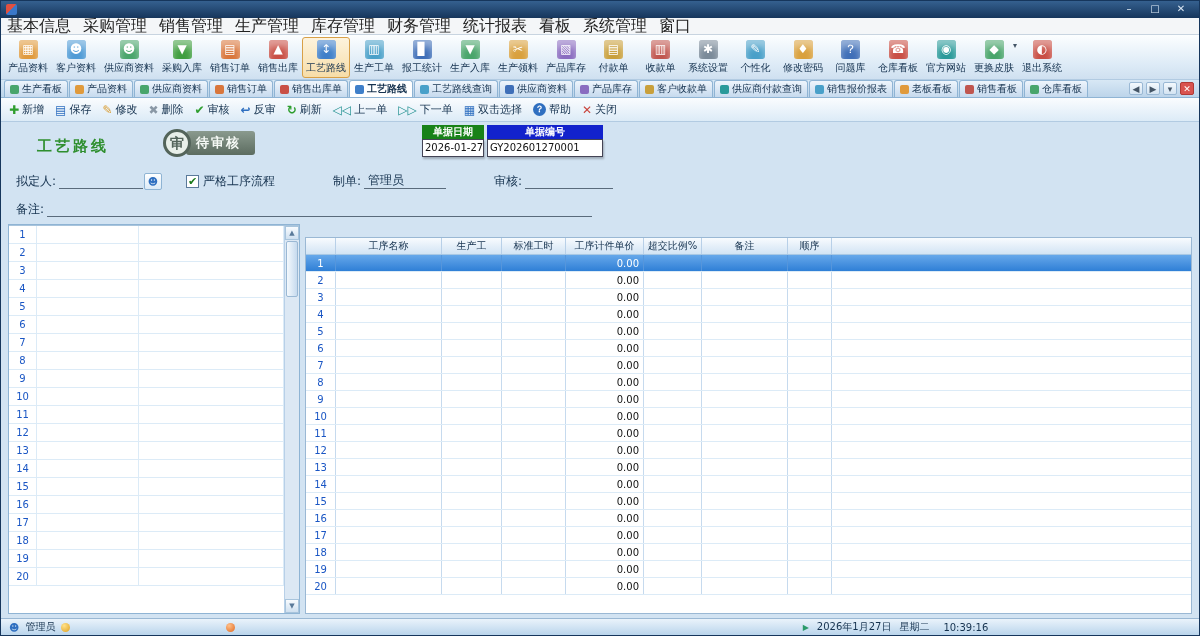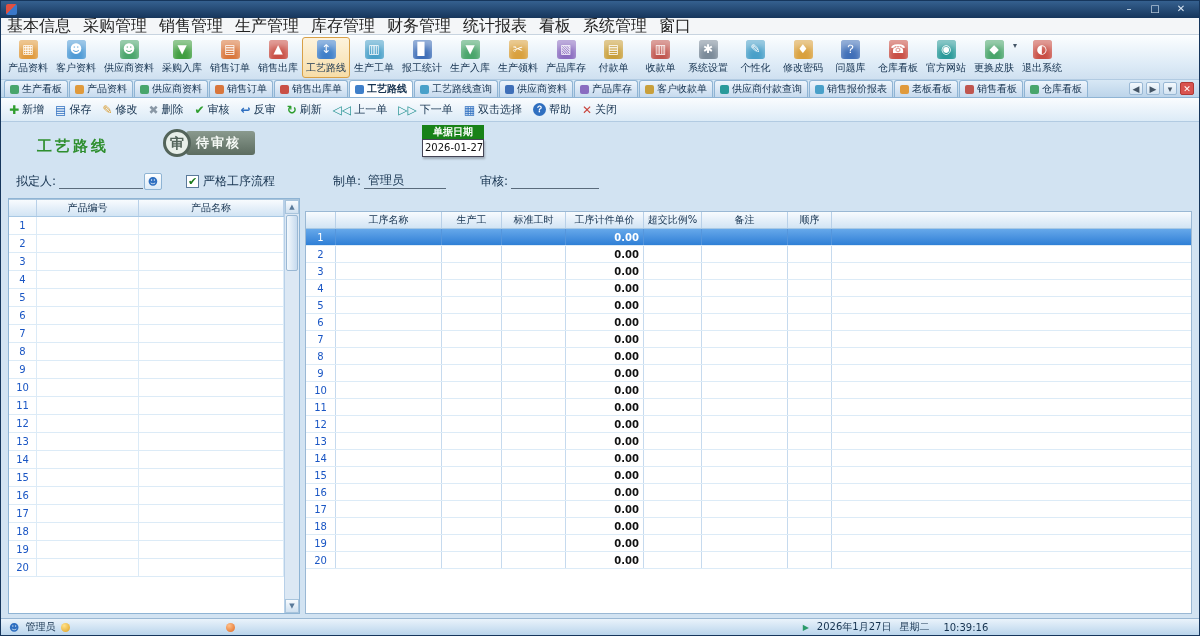--- a/index.html
+++ b/index.html
@@ -49,21 +49,21 @@
   .doc-value{height:18px;border:1px solid #445;background:#fff;font-size:10px;line-height:16px;padding:0 2px;color:#111;white-space:nowrap;overflow:hidden;box-shadow:1px 2px 2px rgba(0,0,0,0.25);}
   
   .fields-row{height:30px;display:flex;align-items:center;padding-left:15px;font-size:12px;color:#15324f;flex:0 0 auto;}
   .f-label{white-space:nowrap;}
   .uline{display:inline-block;height:16px;border-bottom:1px solid #5a6b7c;margin-left:3px;font-size:12px;line-height:15px;}
   .uline.val{padding-left:4px;}
   .picker-btn{width:18px;height:17px;border:1px solid #8fb4d4;background:linear-gradient(#fff,#dceaf6);border-radius:2px;font-size:10px;color:#2f6fc0;text-align:center;line-height:15px;margin-left:1px;flex:0 0 auto;}
   .checkbox{width:13px;height:13px;border:1px solid #5a7a9a;background:#fff;margin-left:24px;font-size:11px;line-height:11px;text-align:center;color:#1a7a1a;font-weight:bold;flex:0 0 auto;}
   .cb-label{margin-left:4px;}
   .ml-maker{margin-left:58px;}
-  .ml-audit{margin-left:34px;}
+  .ml-audit{margin-left:48px;}
   .remark-row{height:26px;display:flex;align-items:center;padding-left:15px;font-size:12px;color:#15324f;flex:0 0 auto;}
   
   .content{flex:1;min-height:0;display:flex;padding:2px 7px 4px;gap:5px;}
   .left-panel{width:292px;flex:0 0 auto;border:1px solid #8fb4d4;background:#e4eef8;display:flex;flex-direction:column;}
   .left-title{height:15px;font-size:10px;color:#15324f;padding:1px 4px;flex:0 0 auto;}
   .left-body{flex:1;min-height:0;display:flex;border-top:1px solid #a8c4dc;background:#fff;}
   .left-grid{flex:1;min-width:0;display:flex;flex-direction:column;}
   .lheader{height:17px;display:flex;background:linear-gradient(#f8fbfe,#d2e4f4);border-bottom:1px solid #a8c8e4;flex:0 0 auto;}
   .lh-cell{font-size:10px;color:#15324f;display:flex;align-items:center;justify-content:center;border-right:1px solid #b8d0e8;}
   .lnum{width:28px;flex:0 0 auto;}
@@ -76,21 +76,21 @@
   .vscroll{width:15px;flex:0 0 auto;background:#dce8f4;border-left:1px solid #b8d0e8;display:flex;flex-direction:column;}
   .vs-arrow{height:14px;font-size:7px;color:#5a7a9a;text-align:center;line-height:13px;background:linear-gradient(#f8fbfe,#cfe0f0);border:1px solid #a8c4dc;flex:0 0 auto;}
   .vs-track{flex:1;position:relative;}
   .vs-thumb{position:absolute;top:1px;left:1px;right:1px;height:56px;background:linear-gradient(90deg,#f4f9fd,#c6daee);border:1px solid #9ab8d4;border-radius:2px;}
   .right-panel{flex:1;min-width:0;background:#fff;border:1px solid #9ab8d4;margin-top:13px;overflow:hidden;}
   .pheader{height:17px;display:flex;background:linear-gradient(#f8fbfe,#d2e4f4);border-bottom:1px solid #a8c8e4;}
   .p-cell{flex:0 0 auto;display:flex;align-items:center;justify-content:center;font-size:10px;color:#15324f;border-right:1px solid #c6daee;height:100%;overflow:hidden;white-space:nowrap;}
   .pheader .p-cell{border-right:1px solid #b8d0e8;text-align:center;}
   .prow{height:17px;display:flex;border-bottom:1px solid #dcebf7;}
   .p-num{color:#1a56c4;}
-  .p-price{justify-content:flex-end;padding-right:4px;color:#111;font-weight:bold;}
+  .p-price{justify-content:flex-end;padding-right:4px;color:#111;}
   .prow-sel{background:linear-gradient(#66a8ea,#2f7fd6);}
   .prow-sel .p-cell{color:#fff !important;border-right-color:#5596dc;}
   
   .statusbar{height:17px;background:linear-gradient(#eaf3fb,#bad5ec);border-top:1px solid #9ab8d4;display:flex;align-items:center;font-size:10px;color:#15324f;padding:0 8px;flex:0 0 auto;}
   .sb-left{display:flex;align-items:center;gap:6px;flex:1;}
   .sb-center{display:flex;align-items:center;gap:8px;flex:1;justify-content:center;white-space:nowrap;}
   .sb-right{display:flex;align-items:center;gap:4px;flex:1;justify-content:flex-end;white-space:nowrap;}
   .sb-usericon{color:#2f6fc0;font-size:10px;}
   .sb-dot{width:9px;height:9px;border-radius:50%;flex:0 0 auto;}
   .sb-dot.gold{background:radial-gradient(circle at 35% 30%,#ffe28a,#e0a020);}
@@ -345,45 +345,48 @@
     <span class="form-title">工艺路线</span>
     <div class="stamp">
       <span class="stamp-circle">审</span>
       <span class="stamp-pill">待审核</span>
     </div>
     <div class="doc-block">
       <div class="doc-col" style="width:62px;">
         <div class="doc-label green">单据日期</div>
         <div class="doc-value">2026-01-27</div>
       </div>
+      <div class="doc-col" style="width:116px;">
+        <div class="doc-label blue">单据编号</div>
+        <div class="doc-value">GY202601270001</div>
+      </div>
     </div>
   </div>
 
   <div class="fields-row">
     <span class="f-label">拟定人:</span>
     <span class="uline" style="width:84px;"></span>
     <span class="picker-btn"><span>☻</span></span>
     <span class="checkbox" id="strict-checkbox">✔</span>
     <span class="cb-label">严格工序流程</span>
     <span class="f-label ml-maker">制单:</span>
     <span class="uline val" style="width:82px;">管理员</span>
     <span class="f-label ml-audit">审核:</span>
     <span class="uline" style="width:88px;"></span>
   </div>
 
+  <div class="remark-row">
+    <span class="f-label">备注:</span>
+    <span class="uline" style="width:545px;"></span>
+  </div>
 
   <div class="content">
     <div class="left-panel">
       <div class="left-body">
         <div class="left-grid">
-          <div class="lheader" id="left-header">
-              <span class="lh-cell lnum"></span>
-              <span class="lh-cell lcode">产品编号</span>
-              <span class="lh-cell lname">产品名称</span>
-            </div>
           <div class="lrows" id="left-rows">
               <div class="lrow">
                 <span class="l-cell lnum">1</span>
                 <span class="l-cell lcode"></span>
                 <span class="l-cell lname"></span>
               </div>
               <div class="lrow">
                 <span class="l-cell lnum">2</span>
                 <span class="l-cell lcode"></span>
                 <span class="l-cell lname"></span>

